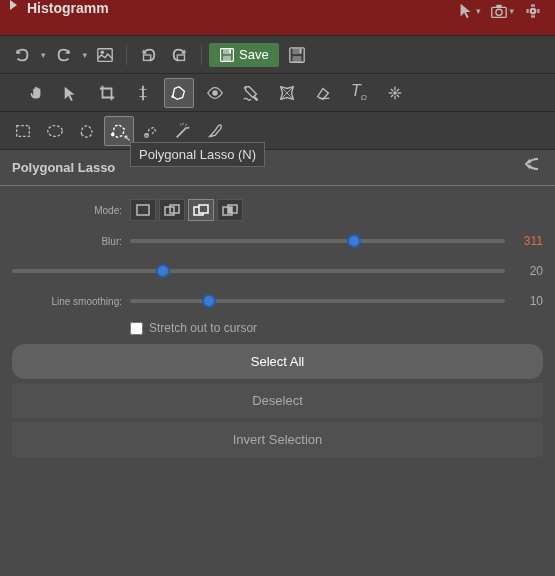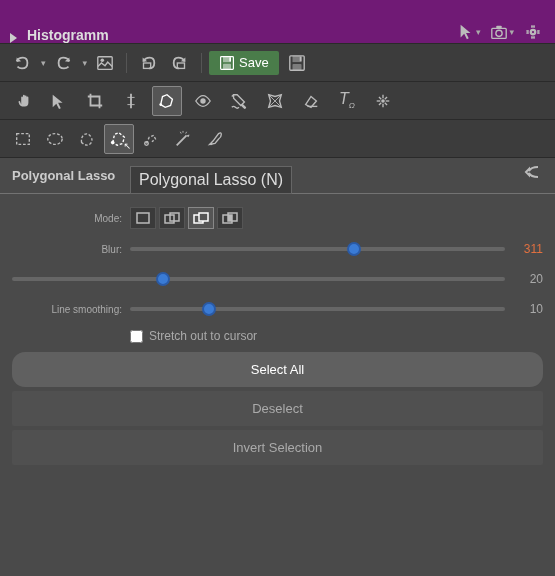--- a/index.html
+++ b/index.html
@@ -9,23 +9,23 @@
       background: #4a4a4a;
       font-family: Arial, sans-serif;
       font-size: 13px;
       color: #ccc;
       overflow: hidden;
     }
 
     
     .header-bar {
       display: flex;
-      align-items: flex-end;
-      background: #701a75;
-      height: 44px;
+      align-items: flex-start;
+      background: #7f1d1d;
+      height: 36px;
       padding: 0 10px;
       border-bottom: 1px solid #2a2a2a;
     }
     .header-triangle {
       width: 0; height: 0;
       border-top: 5px solid transparent;
       border-bottom: 5px solid transparent;
       border-left: 7px solid #ccc;
       margin-right: 10px;
     }
@@ -100,21 +100,21 @@
       align-items: center;
       gap: 4px;
     }
 
     
     .tools-row {
       display: flex;
       align-items: center;
       background: #3c3c3c;
       height: 38px;
-      padding: 0 8px;
+      padding: 0 20px;
       gap: 6px;
       border-bottom: 1px solid #2a2a2a;
     }
 
     
     .sel-tools-row {
       display: flex;
       align-items: center;
       background: #3c3c3c;
       height: 38px;
@@ -139,26 +139,26 @@
       position: relative;
     }
     .tool-btn.active {
       background: #555;
       border: 1px solid #888;
     }
 
     
     .tooltip-popup {
       position: absolute;
-      top: 46px;
+      top: 30px;
       left: 130px;
       background: #3c3c3c;
       border: 1px solid #666;
       padding: 4px 8px;
-      font-size: 16px;
+      font-size: 13px;
       color: #ddd;
       white-space: nowrap;
       z-index: 100;
       pointer-events: none;
     }
 
     
     .name-row {
       display: flex;
       align-items: center;

